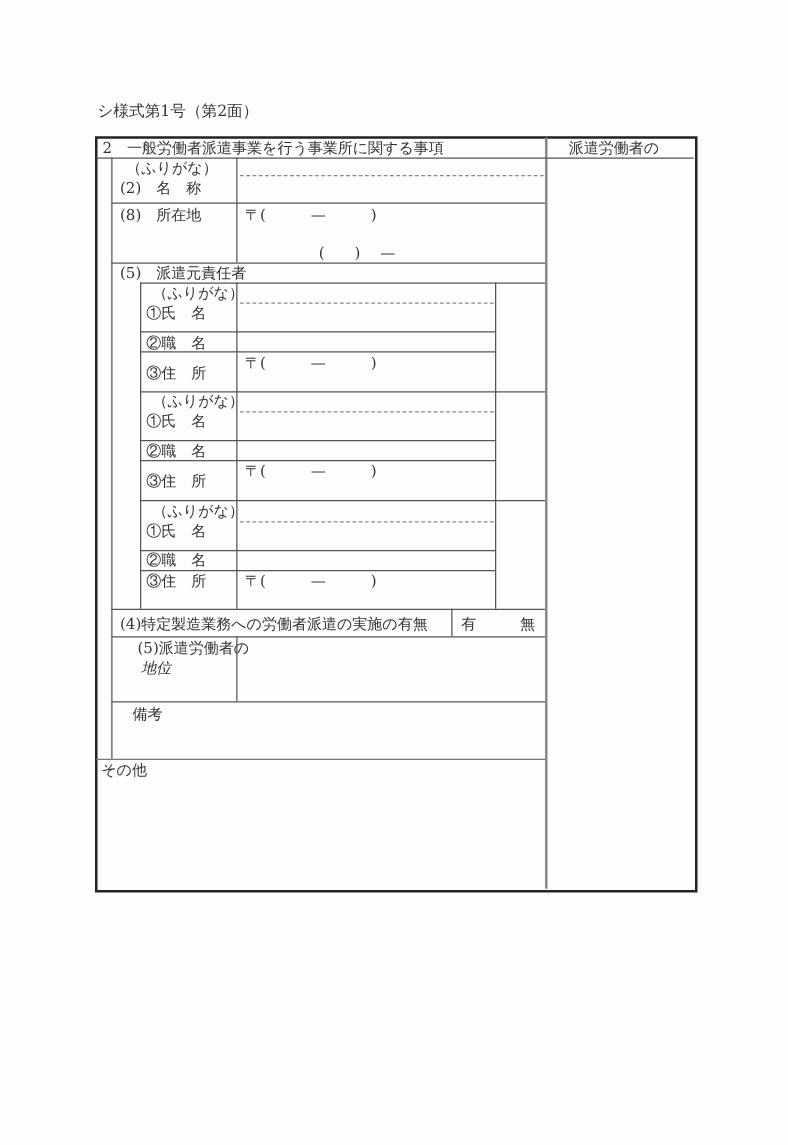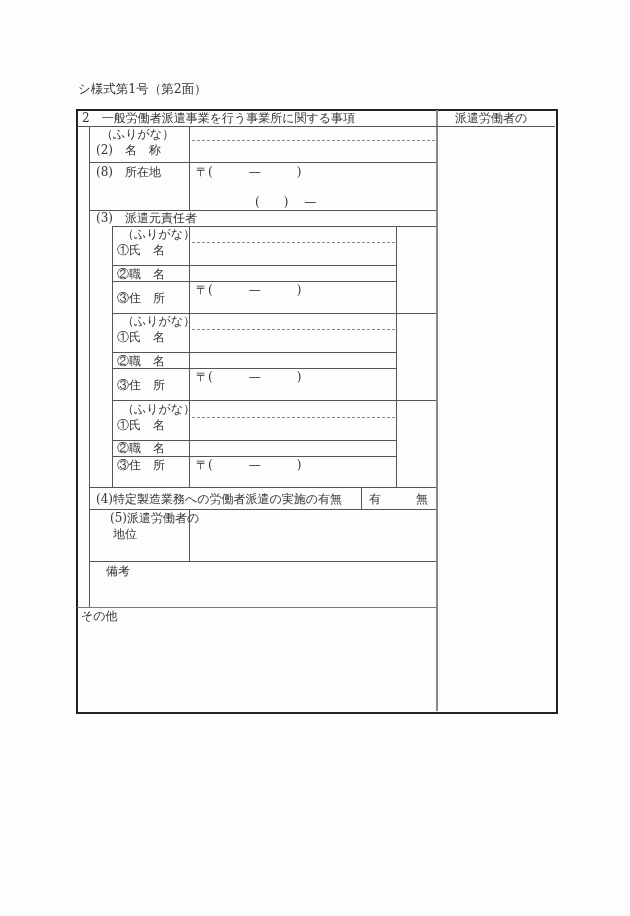--- a/index.html
+++ b/index.html
@@ -37,21 +37,21 @@
 <div class="fld" style="left:191px;top:142px;width:244px;height:19px;"></div>
 <div class="hl" style="left:89px;top:162px;width:347px;"></div>
 
 <div class="t" style="left:96px;top:165px;">(8)　所在地</div>
 <div class="vl" style="left:189px;top:162px;height:48px;"></div>
 <div class="t" style="left:196px;top:165px;">〒(　　　—　　　)</div>
 <div class="t" style="left:255px;top:195px;">(　　)　 —</div>
 <div class="fld" style="left:191px;top:180px;width:244px;height:14px;"></div>
 <div class="hl" style="left:89px;top:210px;width:347px;"></div>
 
-<div class="t" style="left:96px;top:211px;">(3)　派遣元責任者</div>
+<div class="t" style="left:96px;top:211px;">(5)　派遣元責任者</div>
 <div class="hl" style="left:112px;top:226px;width:324px;"></div>
 
 <div class="vl" style="left:112px;top:226px;height:261px;"></div>
 
 <div class="vl" style="left:396px;top:226px;height:261px;"></div>
 
 <div class="vl" style="left:189px;top:226px;height:261px;"></div>
 
 <div class="t" style="left:122px;top:227px;">（ふりがな）</div>
 <div class="t" style="left:117px;top:243px;">①氏　名</div>
@@ -95,21 +95,21 @@
 <div class="fld" style="left:191px;top:472px;width:204px;height:14px;"></div>
 <div class="hl" style="left:89px;top:487px;width:347px;"></div>
 
 <div class="t" style="left:96px;top:492px;">(4)特定製造業務への労働者派遣の実施の有無</div>
 <div class="vl" style="left:361px;top:487px;height:22px;"></div>
 <div class="t" style="left:369px;top:492px;">有</div>
 <div class="t" style="left:416px;top:492px;">無</div>
 <div class="hl" style="left:89px;top:509px;width:347px;"></div>
 
 <div class="t" style="left:96px;top:511px;margin-left:14px;">(5)派遣労働者の</div>
-<div class="t" style="left:113px;top:527px;">地位</div>
+<div class="t" style="left:113px;top:527px;font-style:italic;">地位</div>
 <div class="vl" style="left:189px;top:509px;height:52px;"></div>
 <div class="fld" style="left:191px;top:511px;width:244px;height:49px;"></div>
 <div class="hl" style="left:89px;top:561px;width:347px;"></div>
 
 <div class="t" style="left:106px;top:564px;">備考</div>
 <div class="fld" style="left:91px;top:580px;width:344px;height:26px;"></div>
 <div class="hl" style="left:77px;top:607px;width:359px;border-top:1px solid #777;"></div>
 
 <div class="t" style="left:81px;top:609px;">その他</div>
 <div class="fld" style="left:79px;top:626px;width:356px;height:84px;"></div>

